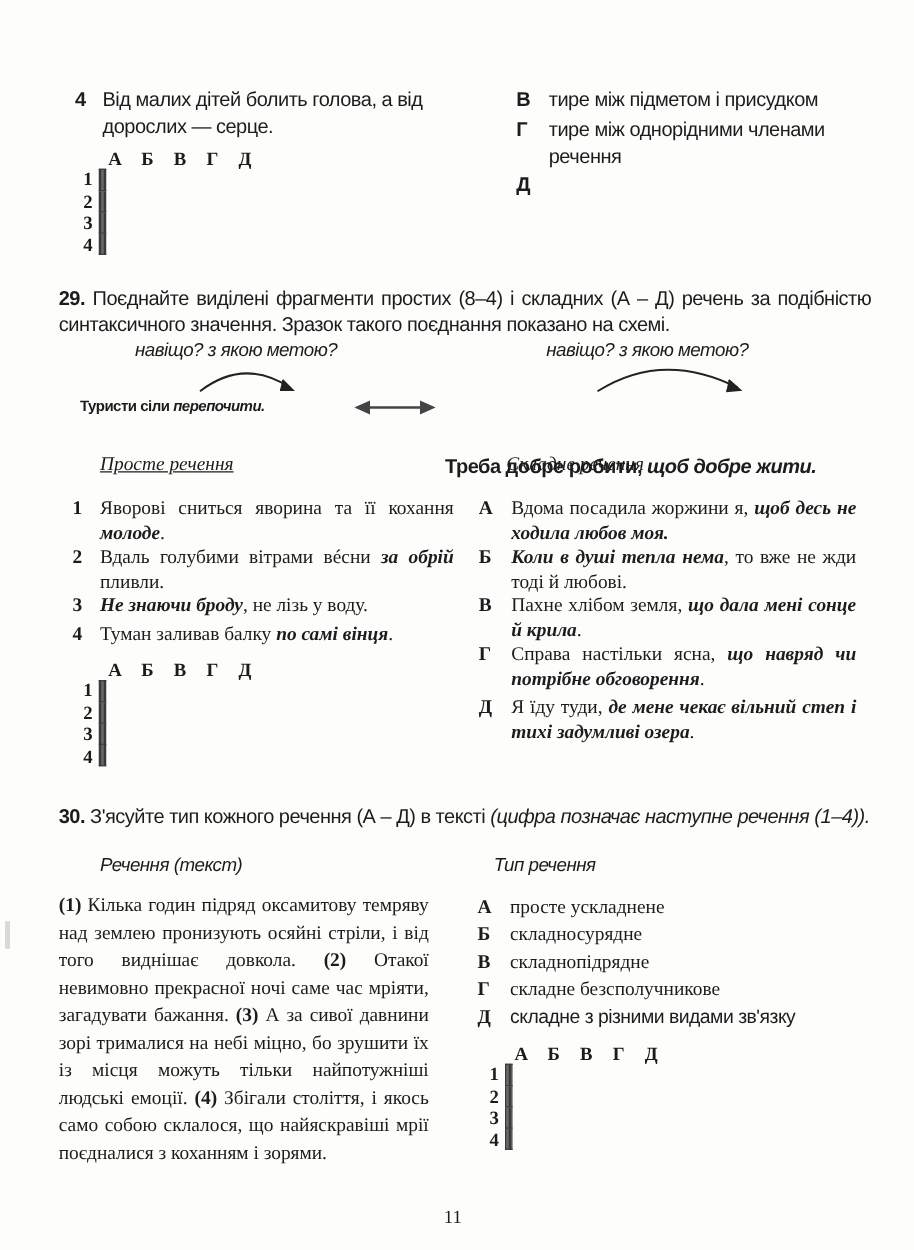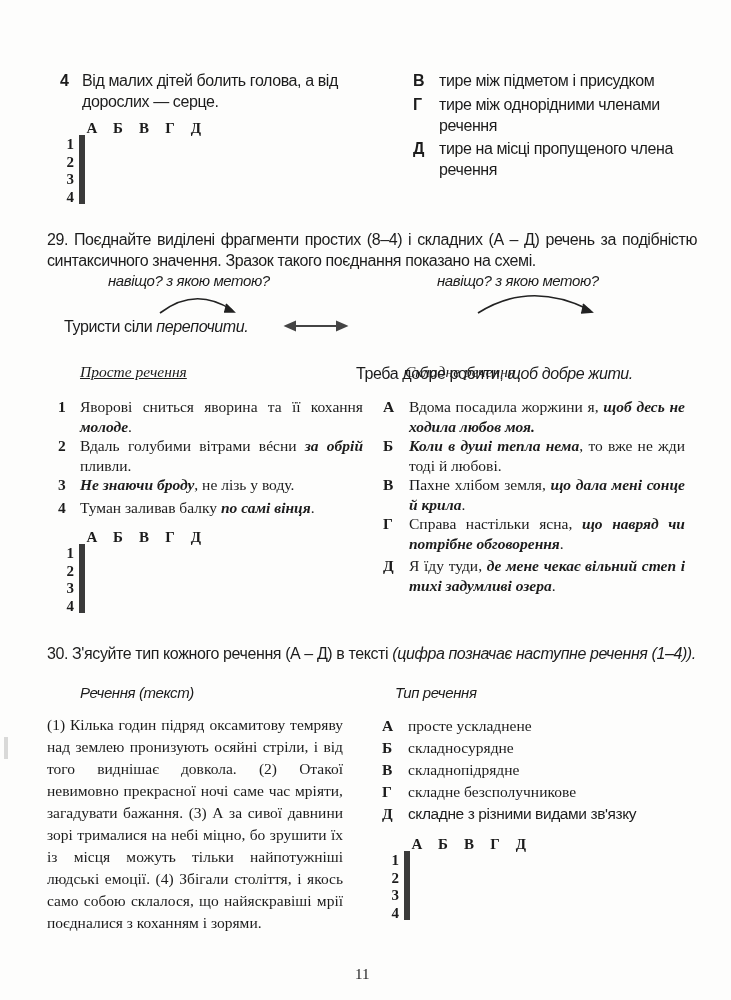--- a/index.html
+++ b/index.html
@@ -2,21 +2,21 @@
 <html><head>
 <meta charset="utf-8">
 <style>
   html, body { margin: 0; padding: 0; background: #fdfdfc; }
   body { width: 731px; height: 1000px; position: relative; overflow: hidden;
          font-family: "Liberation Serif", serif; color: #1c1c1c; }
   .abs { position: absolute; }
   .sans-cond { font-family: "Liberation Sans", sans-serif; font-stretch: condensed; letter-spacing: -0.4px; }
   .t15 { font-size: 15.5px; line-height: 20px; }
   .t16 { font-size: 16px; line-height: 21px; }
-  .b { font-weight: normal; }
+  .b { font-weight: bold; }
   .i { font-style: italic; }
   .bi { font-weight: bold; font-style: italic; }
 
   
   .item { position: absolute; display: flex; }
   .item .key { width: 22px; font-weight: bold; flex: 0 0 auto; }
   .item .txt { flex: 1 1 auto; }
   .justify { text-align: justify; }
 
   
@@ -41,21 +41,20 @@
 <div class="item t16 sans-cond" style="left:413px; top:70px; width:290px;">
   <span class="key" style="width:26px">В</span>
   <span class="txt">тире між підметом і присудком</span>
 </div>
 <div class="item t16 sans-cond" style="left:413px; top:94px; width:290px;">
   <span class="key" style="width:26px">Г</span>
   <span class="txt">тире між однорідними членами речення</span>
 </div>
 <div class="item t16 sans-cond" style="left:413px; top:138px; width:260px;">
   <span class="key" style="width:26px">Д</span>
-  <span class="txt">тире на місці пропущеного члена речення</span>
 </div>
 
 <div class="grid" style="left:60px; top:120px;">
   <div class="hdr">
     <span>А</span>
     <span>Б</span>
     <span>В</span>
     <span>Г</span>
     <span>Д</span>
   </div>
@@ -116,21 +115,21 @@
     <path d="M 478 23 Q 530 -10 590 20"></path>
     <path d="M 583 14 L 592 22 L 581 23" fill="#222"></path>
   </g>
   <g stroke="#444" stroke-width="2" fill="#444">
     <line x1="292" y1="36" x2="340" y2="36"></line>
     <polygon points="286,36 295,32 295,40"></polygon>
     <polygon points="346,36 337,32 337,40"></polygon>
   </g>
 </svg>
 
-<div class="abs sans-cond b" style="left:64px; top:318px; font-size:16px;text-align:center;">
+<div class="abs sans-cond b" style="left:64px; top:318px; font-size:12px;text-align:center;">
   <span>Туристи сіли </span><span class="i">перепочити.</span>
 </div>
 <div class="abs sans-cond b" style="left:356px; top:318px; font-size:16px;margin-top:47px;">
   <span>Треба добре робити, </span><span class="i">щоб добре жити.</span>
 </div>
 
 <div class="abs i t15" style="left:80px; top:362px;text-decoration:underline;">Просте речення</div>
 <div class="abs i t15" style="left:405px; top:362px;">Складне речення</div>
 
 <div class="item t15 justify" style="left:58px; top:397px; width:305px;">

